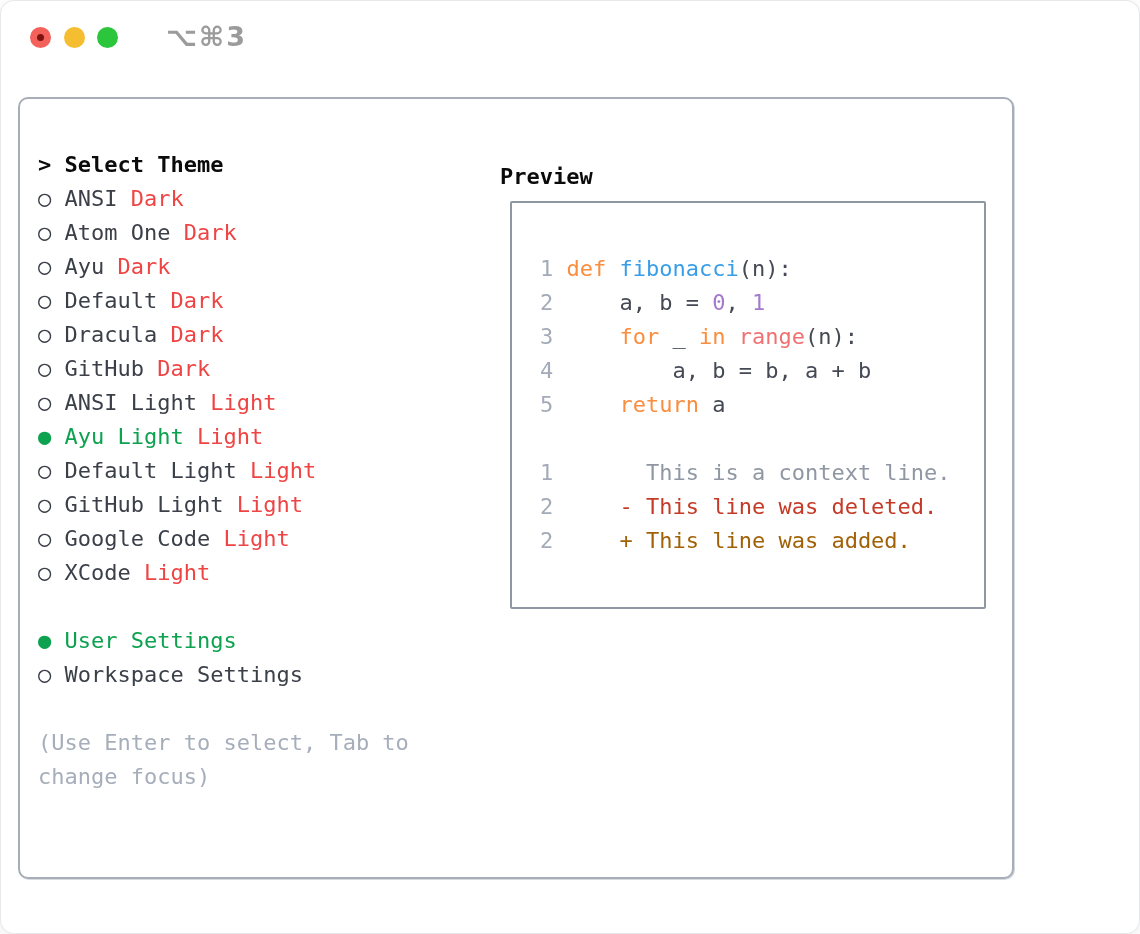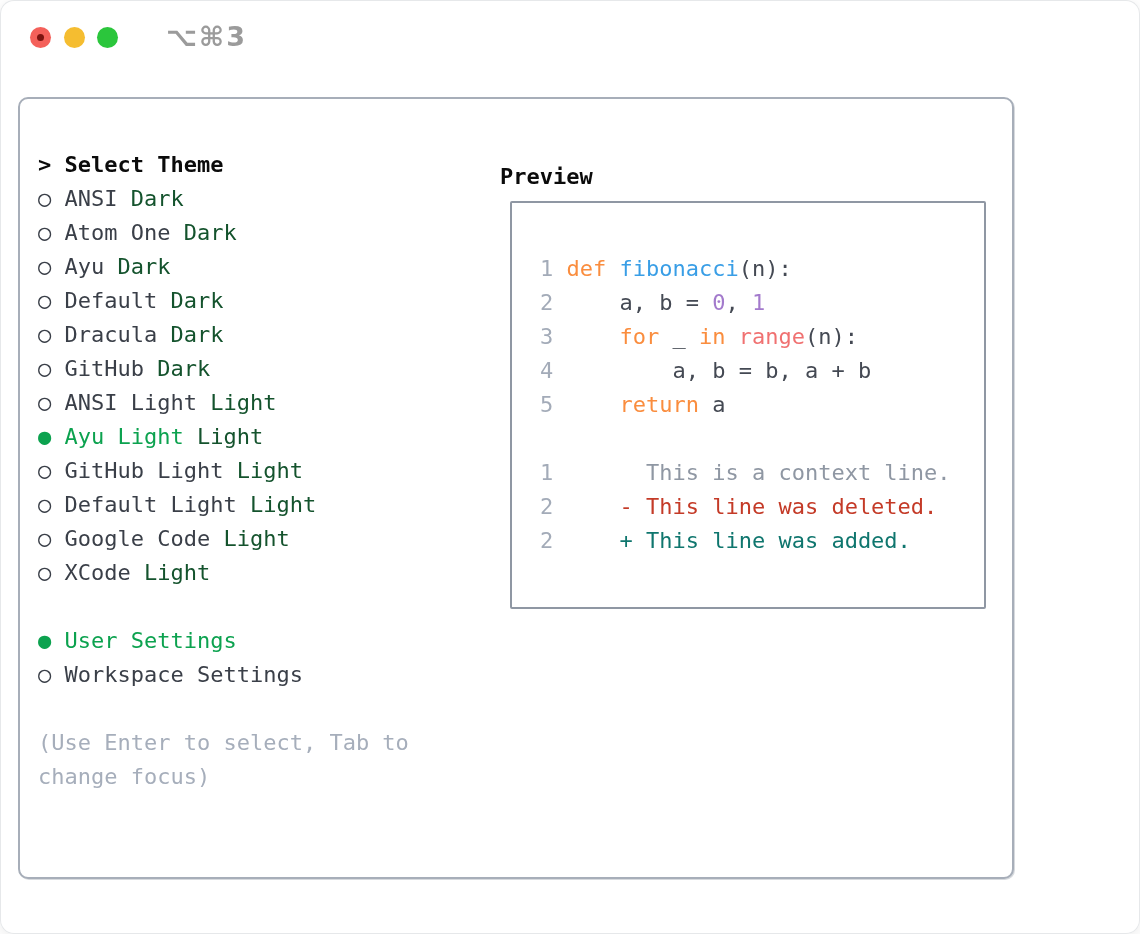--- a/index.html
+++ b/index.html
@@ -32,21 +32,21 @@
     position:absolute; left:18px; top:97px; width:996px; height:782px;
     border:2px solid #a7aeb9; border-radius:10px; background:#fff;
     box-shadow:1px 1px 0 rgba(140,148,160,0.35);
   }
 
   
   .left-col { position:absolute; left:38px; top:148px; font-size:22px; color:#3a3f48; }
   .row { height:34px; line-height:34px; white-space:pre; }
   .b { display:inline-block; width:2ch; }
   .hdr { font-weight:700; color:#0b0b0b; }
-  .var { color:#14532d; margin-left:1ch;text-align:center; }
+  .var { color:#ef4444; margin-left:1ch;text-align:center; }
   .sel .b, .sel .nm { color:#0ca24f; }
   .apply-hdr { color:#0b0b0b; padding-left:2ch; }
   .hint { color:#a6aebb; }
 
   
   .preview-title {
     position:absolute; left:500px; top:160px;
     font-size:22px; line-height:34px; font-weight:700; color:#0b0b0b;
   }
   .pbox {
@@ -56,21 +56,21 @@
   .pcode { position:absolute; left:28px; top:49px; font-size:22px; }
   .cl { height:34px; line-height:34px; white-space:pre; }
   .ln { display:inline-block; width:2ch; color:#a3abb8; }
   .t-d   { color:#444953; }
   .t-kw  { color:#fa8d3e; }
   .t-fn  { color:#399ee6; }
   .t-num { color:#a37acc; }
   .t-bi  { color:#f07171; }
   .t-ctx { color:#8f97a3; }
   .t-del { color:#c43a27; }
-  .t-add { color:#0f766e; }
+  .t-add { color:#a16207; }
 </style>
 </head>
 <body>
 
 <div class="window">
 
   <div class="titlebar">
     <span class="tl tl-red">
         <span class="dot"></span>
       </span>
@@ -85,22 +85,22 @@
     <div class="row hdr"><span class="b">&gt;</span><span class="nm">Select Theme</span></div>
 
     <div class="row"><span class="b">○</span><span class="nm">ANSI</span><span class="var">Dark</span></div>
     <div class="row"><span class="b">○</span><span class="nm">Atom One</span><span class="var">Dark</span></div>
     <div class="row"><span class="b">○</span><span class="nm">Ayu</span><span class="var">Dark</span></div>
     <div class="row"><span class="b">○</span><span class="nm">Default</span><span class="var">Dark</span></div>
     <div class="row"><span class="b">○</span><span class="nm">Dracula</span><span class="var">Dark</span></div>
     <div class="row"><span class="b">○</span><span class="nm">GitHub</span><span class="var">Dark</span></div>
     <div class="row"><span class="b">○</span><span class="nm">ANSI Light</span><span class="var">Light</span></div>
     <div class="row sel"><span class="b">●</span><span class="nm">Ayu Light</span><span class="var">Light</span></div>
+    <div class="row"><span class="b">○</span><span class="nm">Default Light</span><span class="var">Light</span></div>
     <div class="row"><span class="b">○</span><span class="nm">GitHub Light</span><span class="var">Light</span></div>
-    <div class="row"><span class="b">○</span><span class="nm">Default Light</span><span class="var">Light</span></div>
     <div class="row"><span class="b">○</span><span class="nm">Google Code</span><span class="var">Light</span></div>
     <div class="row"><span class="b">○</span><span class="nm">XCode</span><span class="var">Light</span></div>
 
     <div class="row"></div>
 
     <div class="row sel"><span class="b">●</span><span class="nm">User Settings</span></div>
     <div class="row"><span class="b">○</span><span class="nm">Workspace Settings</span></div>
 
     <div class="row"></div>
 

